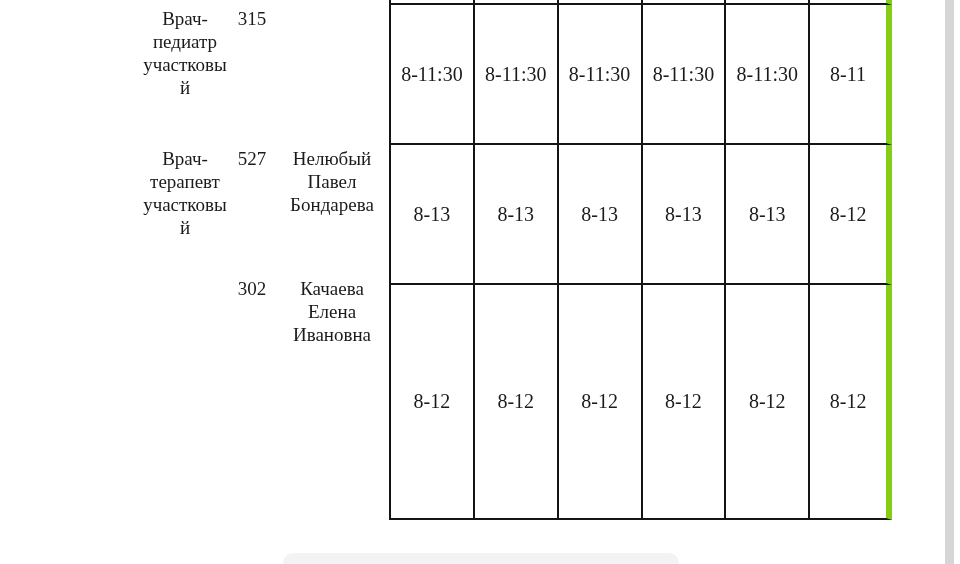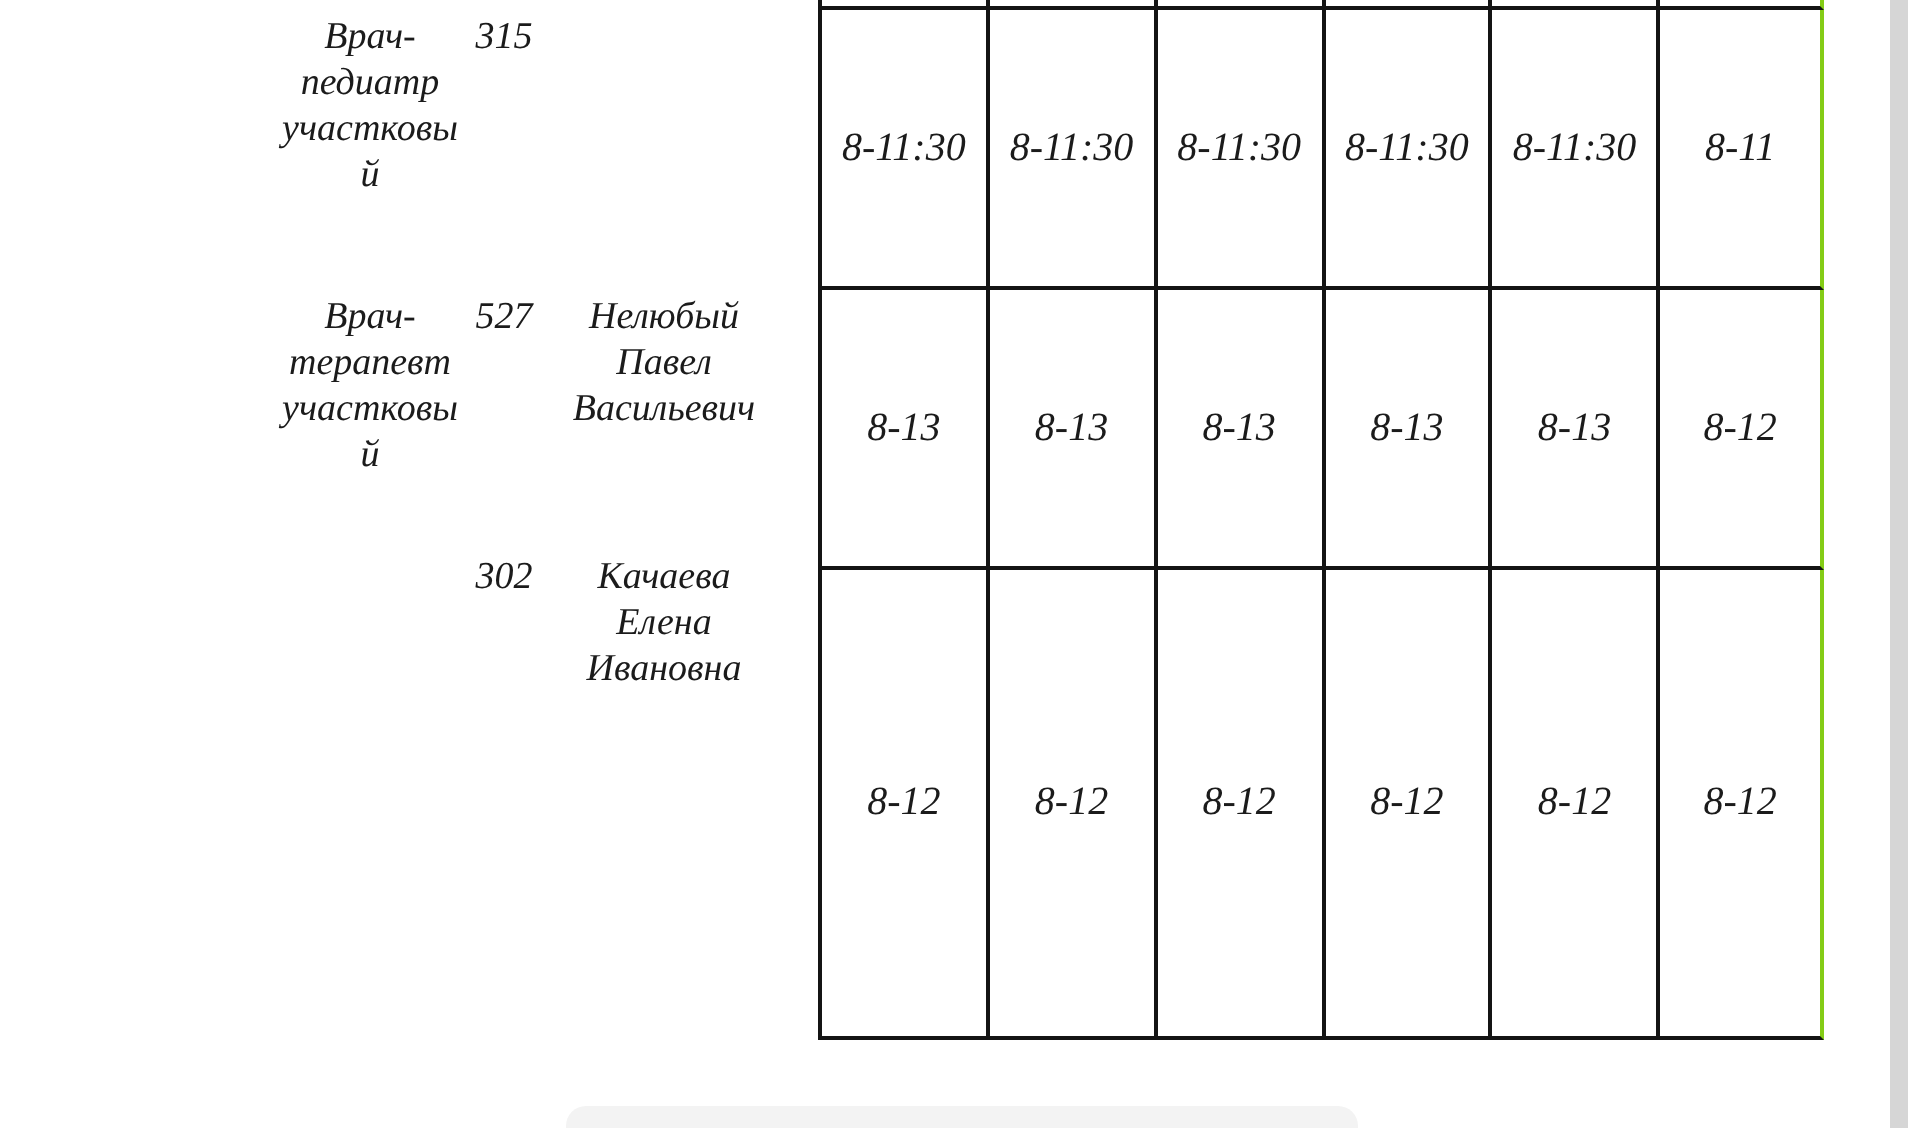--- a/index.html
+++ b/index.html
@@ -9,21 +9,20 @@
     width: 960px;
     height: 564px;
     overflow: hidden;
     font-family: "Liberation Serif", "DejaVu Serif", serif;
   }
   .screen {
     position: relative;
     width: 960px;
     height: 564px;
     background: #ffffff;
-    font-style: italic;
   }
   
   .cell-text {
     position: absolute;
     color: #1b1b1b;
     font-size: 19px;
     line-height: 23px;
     text-align: center;
     white-space: pre-line;
   }
@@ -37,34 +36,33 @@
   
   .time-grid {
     position: absolute;
     left: 389px;
     top: 0;
     width: 503px;
     height: 520px;
     display: grid;
     grid-template-columns: repeat(6, 1fr);
     grid-template-rows: 5px 140px 140px 235px;
-    margin-left: 20px;
   }
   .gcell {
     box-sizing: border-box;
     border-left: 2px solid #141414;
     border-bottom: 2px solid #141414;
     display: flex;
     align-items: center;
     justify-content: center;
     color: #1b1b1b;
     font-size: 20px;
     background: #ffffff;
   }
-  .gcell.lastcol { border-right: 2px solid #84cc16; }
+  .gcell.lastcol { border-right: 6px solid #84cc16; }
   .gcell.ghost { }
   
   .scrollbar-track {
     position: absolute;
     left: 945px;
     top: 0;
     width: 9px;
     height: 564px;
     background: #d6d6d6;
   }
@@ -90,21 +88,21 @@
 й</div>
   <div class="cell-text col-room row1-top">315</div>
 
   <div class="cell-text col-spec row2-top">Врач-
 терапевт
 участковы
 й</div>
   <div class="cell-text col-room row2-top">527</div>
   <div class="cell-text col-doc row2-top">Нелюбый
 Павел
-Васильевич</div>
+Бондарева</div>
 
   <div class="cell-text col-room row3-top">302</div>
   <div class="cell-text col-doc row3-top">Качаева
 Елена
 Ивановна</div>
 
   <div class="time-grid">
 
     <div class="gcell ghost"></div>
     <div class="gcell ghost"></div>

